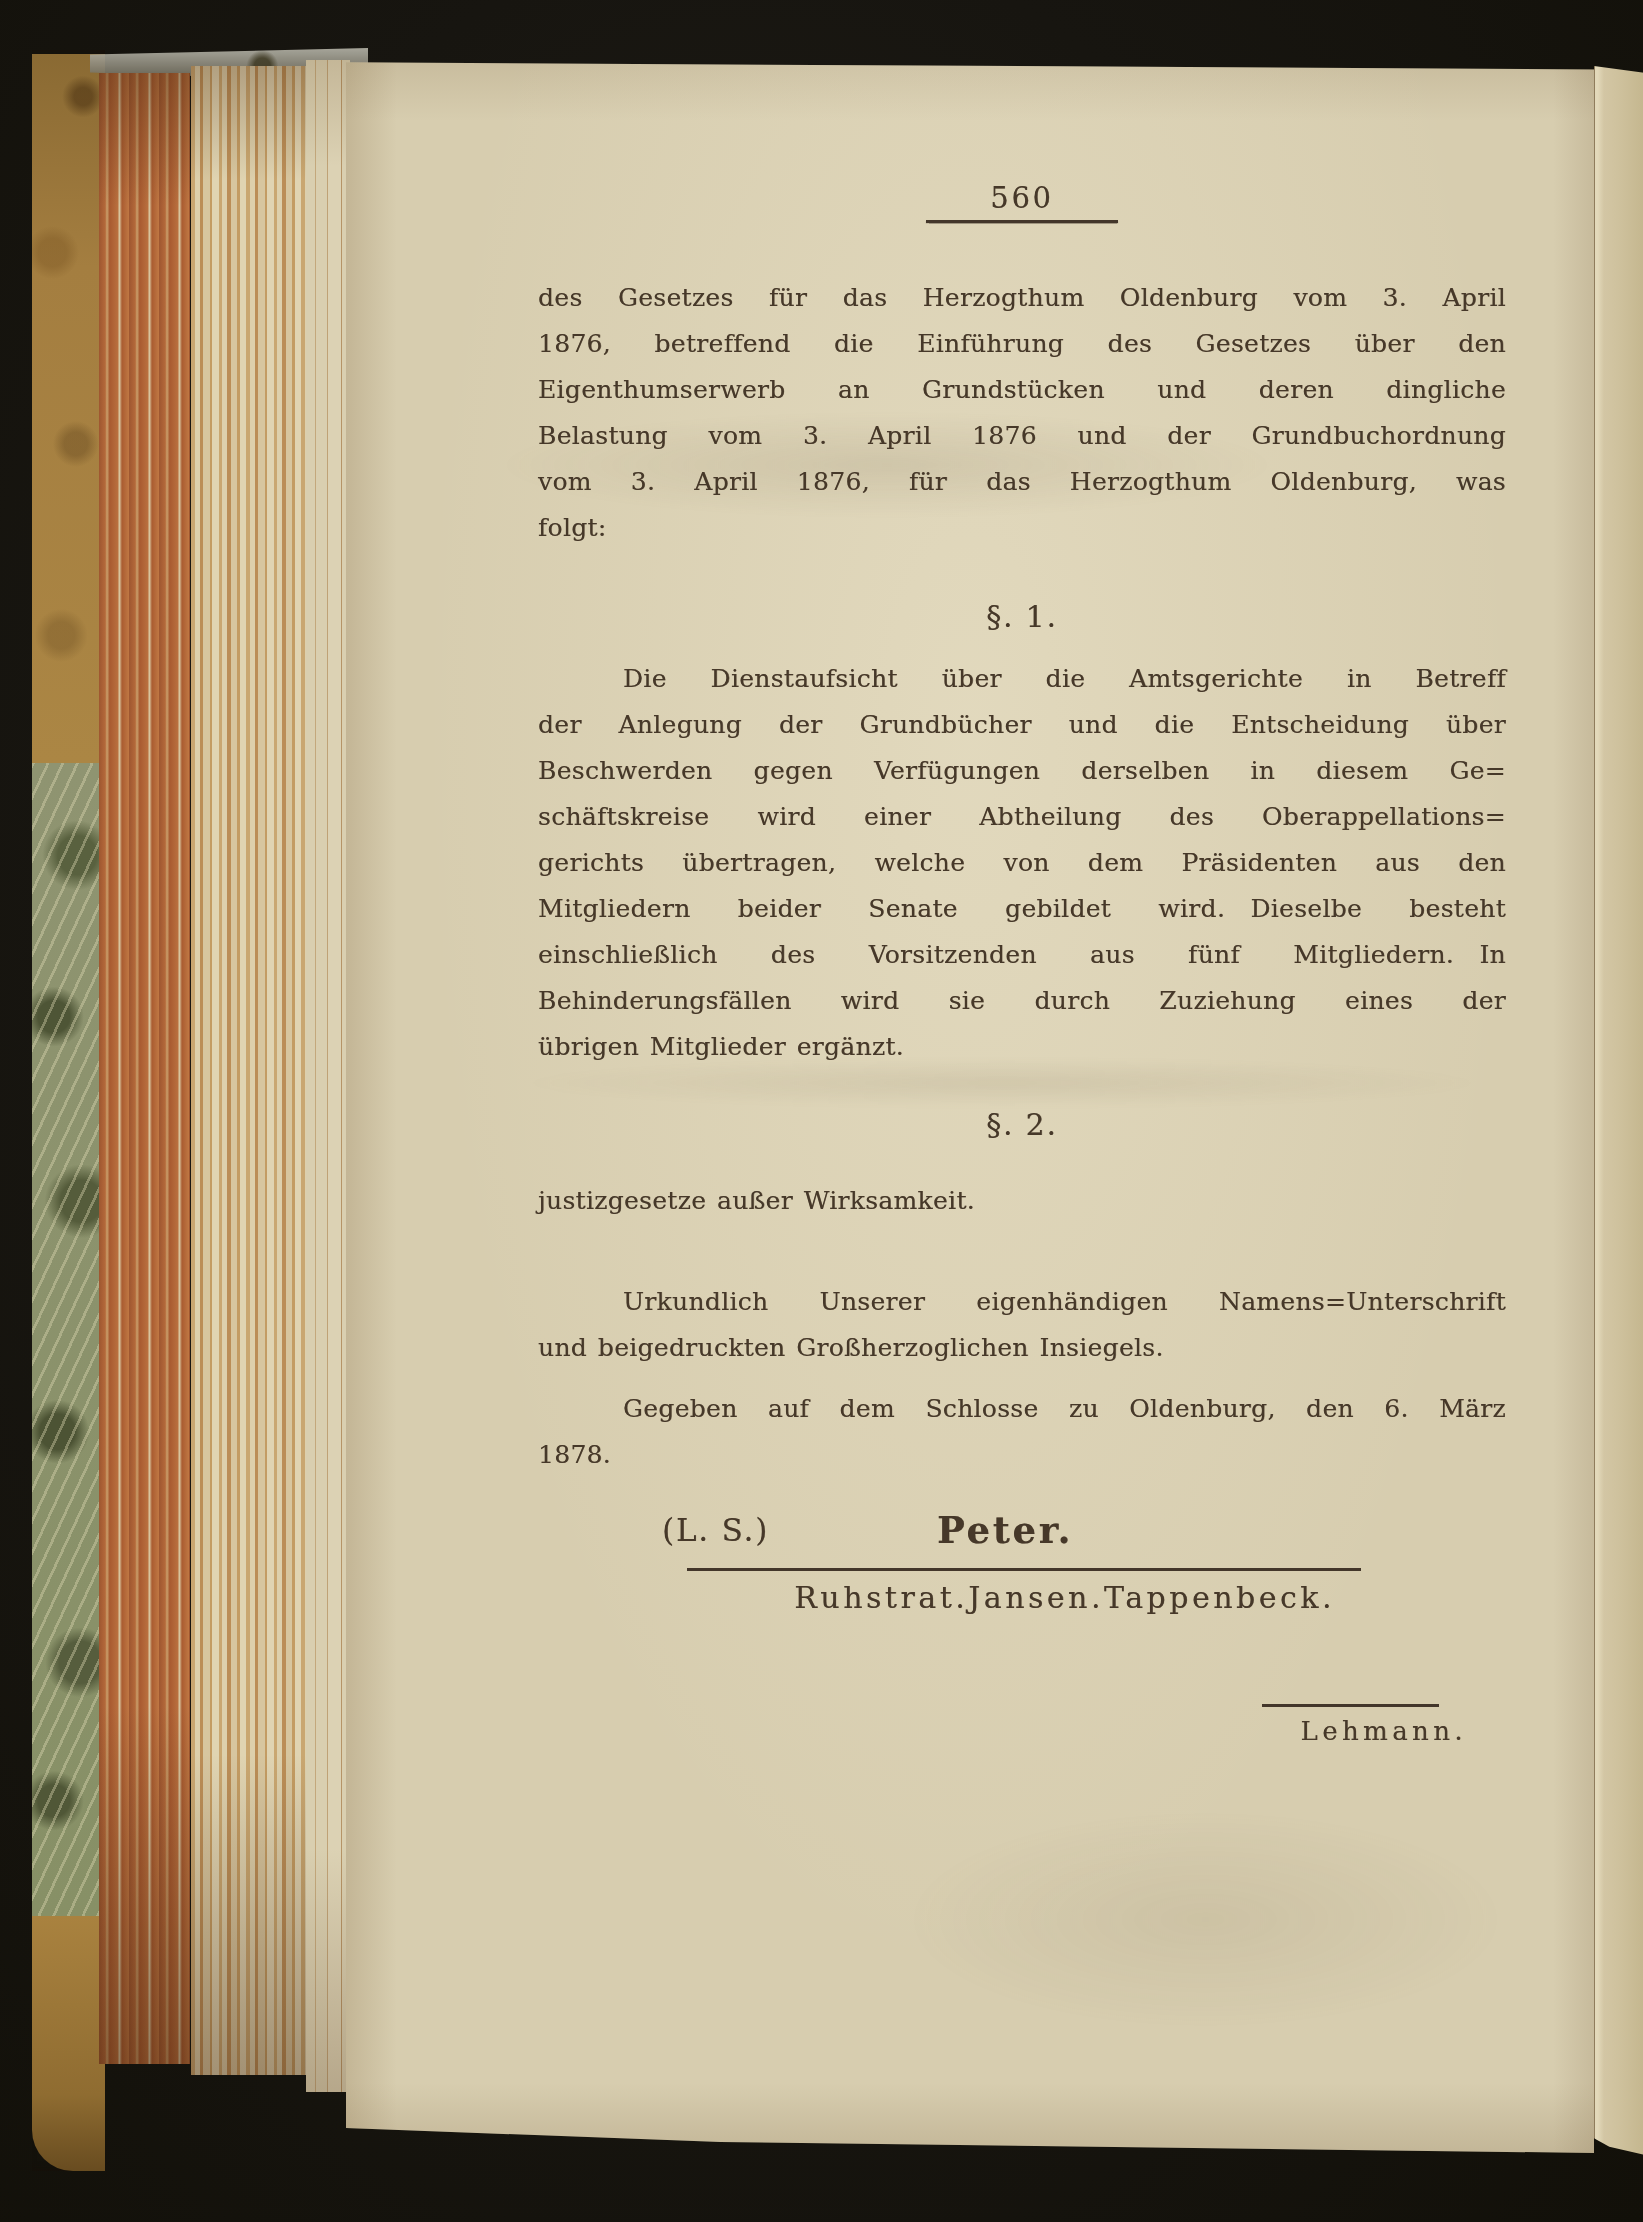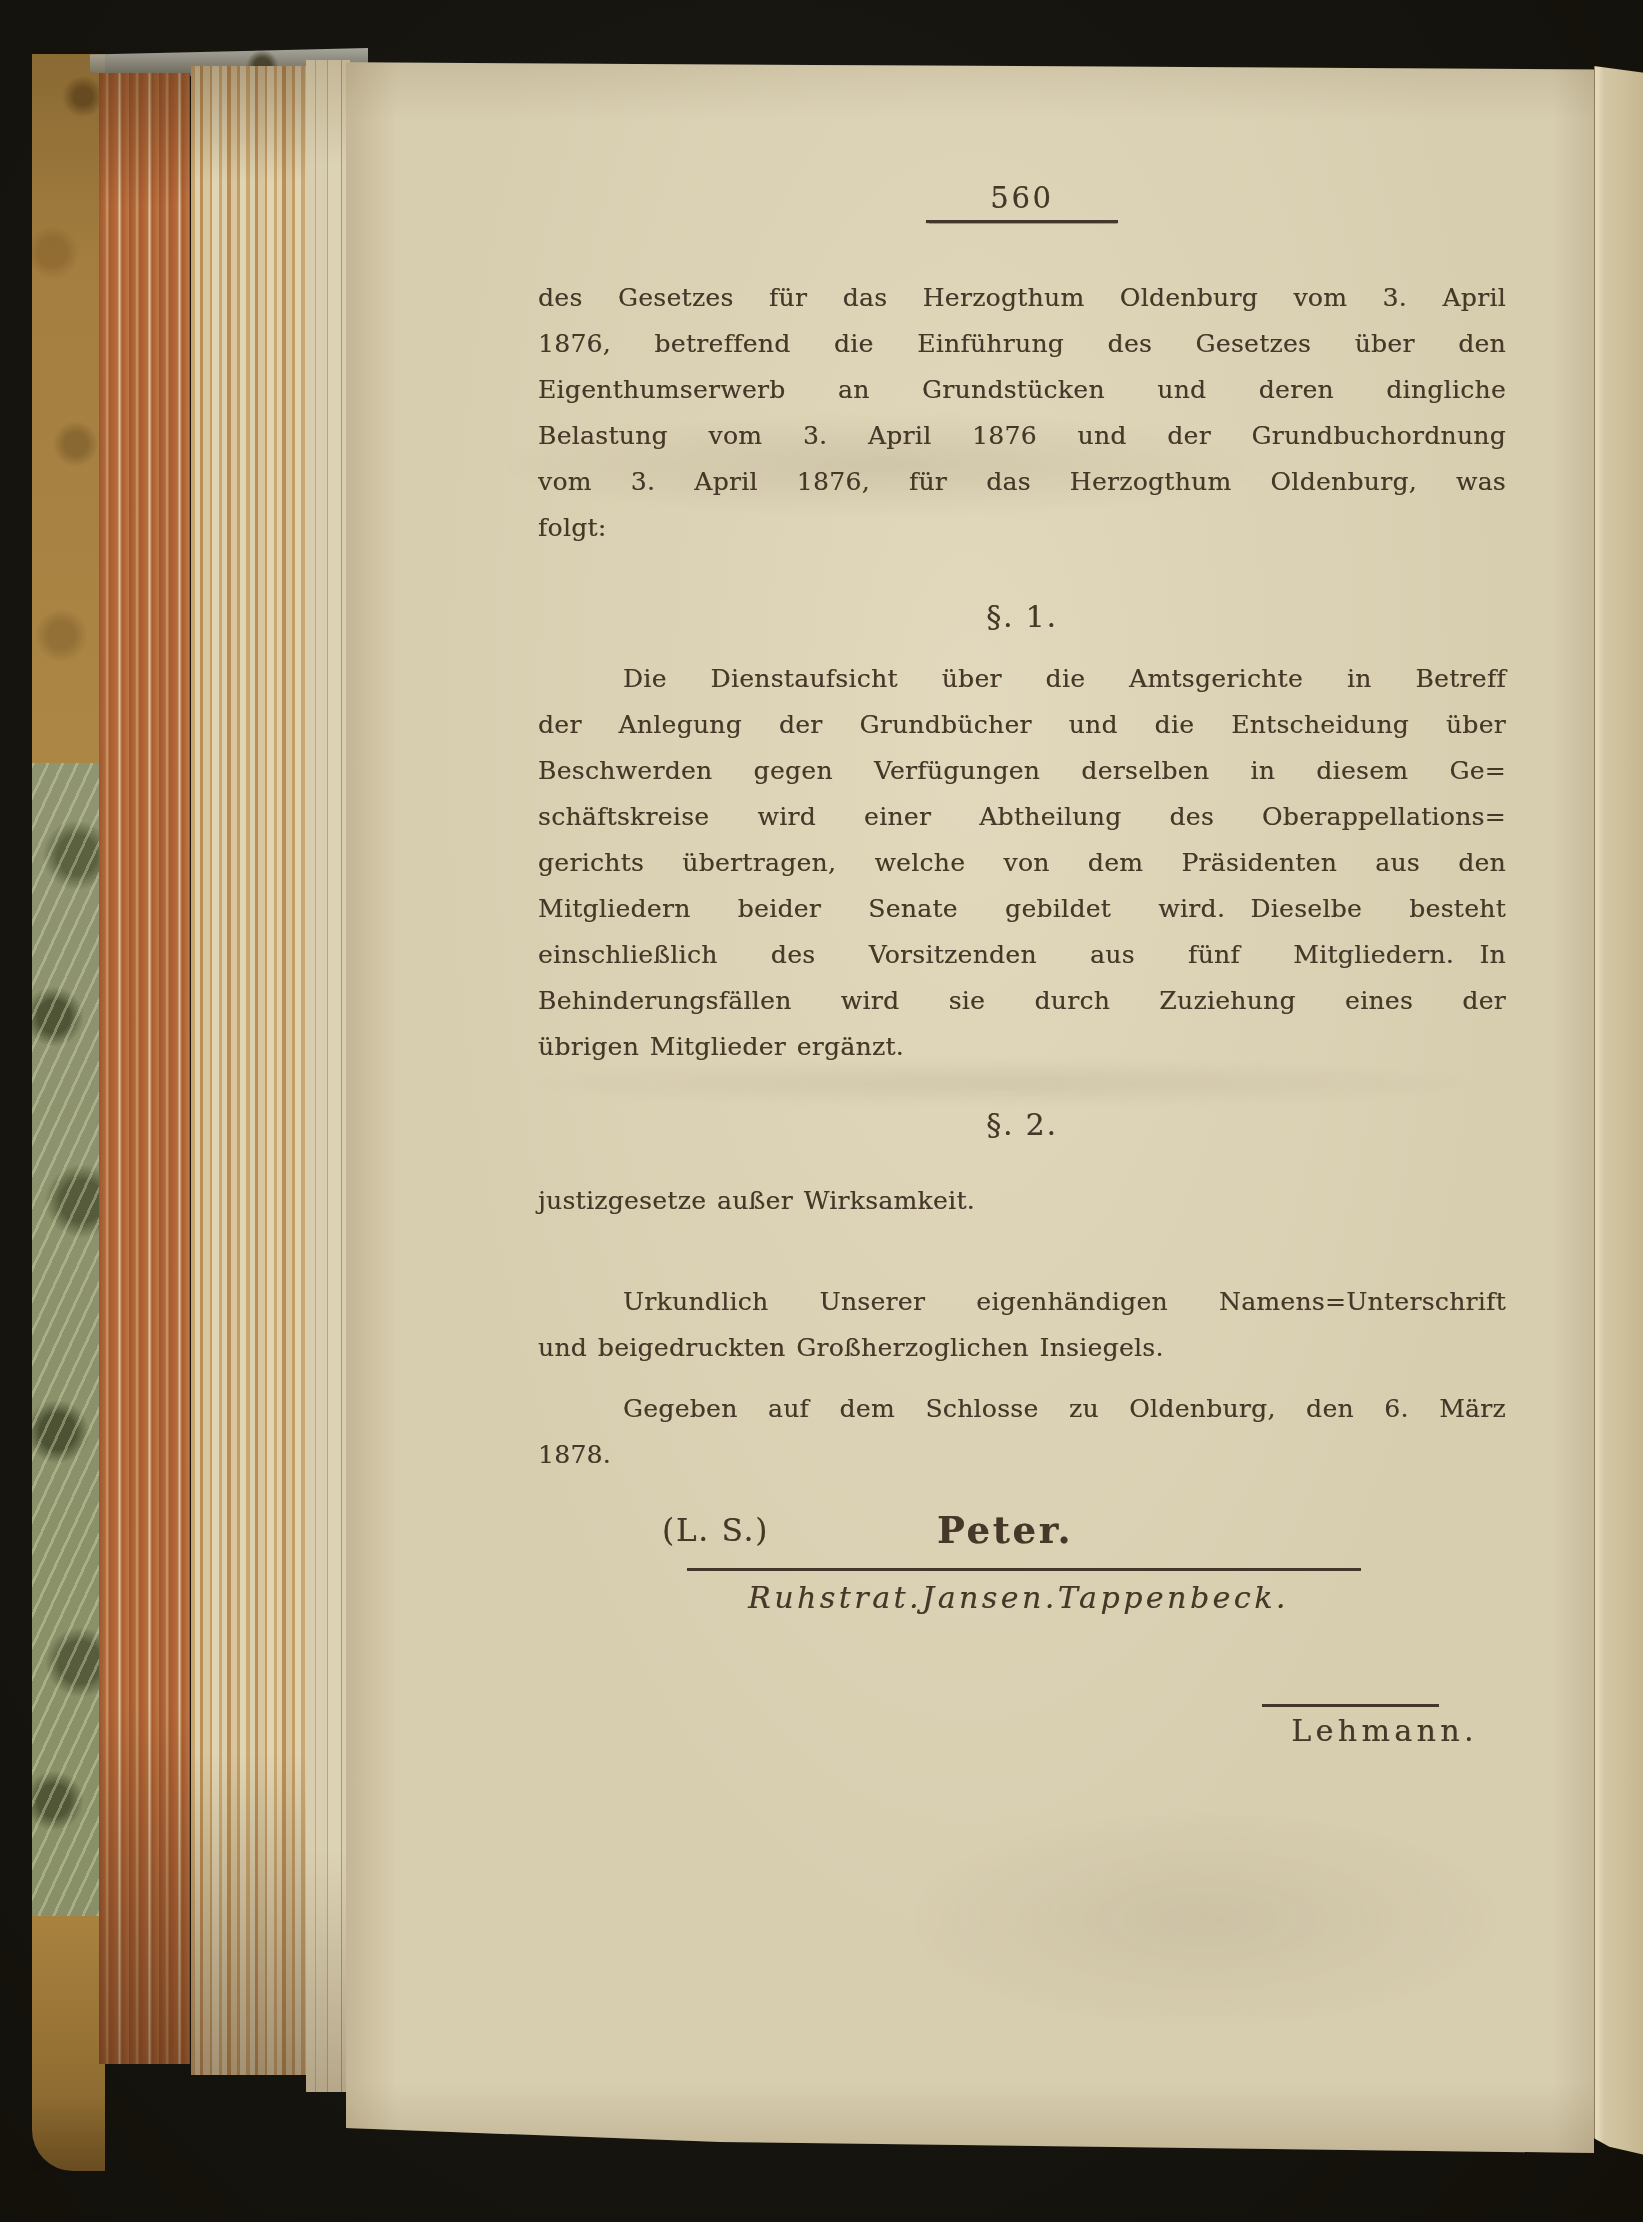--- a/index.html
+++ b/index.html
@@ -97,24 +97,24 @@
   .para-s1{top:599px;}
   .h2{top:1045px;}
   .para-verordnung{top:1121px;}
   .para-urkundlich{top:1222px;}
   .para-gegeben{top:1329px;}
   .sig-row{top:1448px;height:50px;line-height:50px;}
   .seal{position:absolute;left:124px;font-size:31px;letter-spacing:1.8px;}
   .sovereign{position:absolute;left:399px;font-size:37px;font-weight:bold;letter-spacing:2.7px;}
   .sig-rule{position:absolute;top:1511px;left:149px;width:674px;height:2.7px;background:#43362a;}
   .ministers{position:absolute;top:1518px;left:164px;width:633px;height:46px;line-height:46px;
-    display:flex;justify-content:center;font-size:30px;letter-spacing:3.5px;font-style:italic;}
+    display:flex;justify-content:flex-end;font-size:30px;letter-spacing:3.5px;}
   .rule2{position:absolute;top:1647px;left:724px;width:177px;height:2.7px;background:#43362a;}
-  .countersign{position:absolute;top:1651px;right:28px;height:46px;line-height:46px;
-    font-size:30px;letter-spacing:4.4px;text-align:right;}
+  .countersign{position:absolute;top:1651px;right:39px;height:46px;line-height:46px;
+    font-size:26px;letter-spacing:4.4px;text-align:right;}
 </style>
 </head>
 <body>
 
 <div class="scene">
 
   <div class="cover">
     <div class="cover-top"></div>
     <div class="cover-green"></div>
     <div class="cover-bottom"></div>

